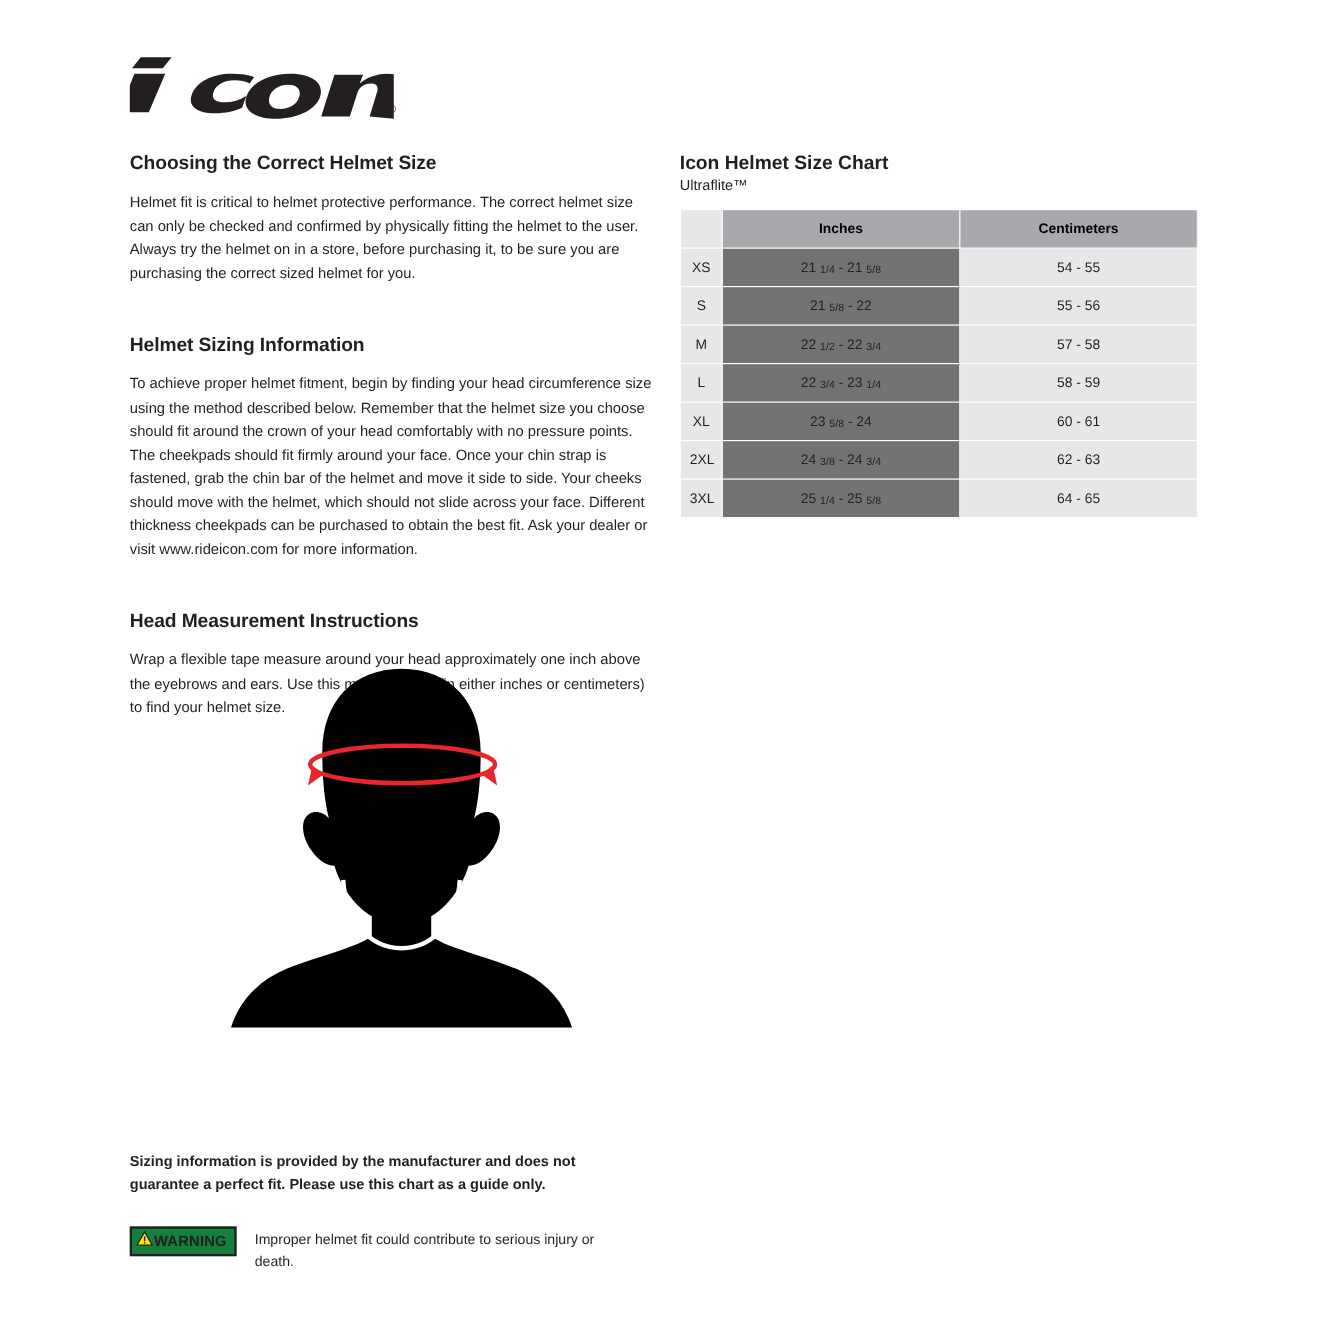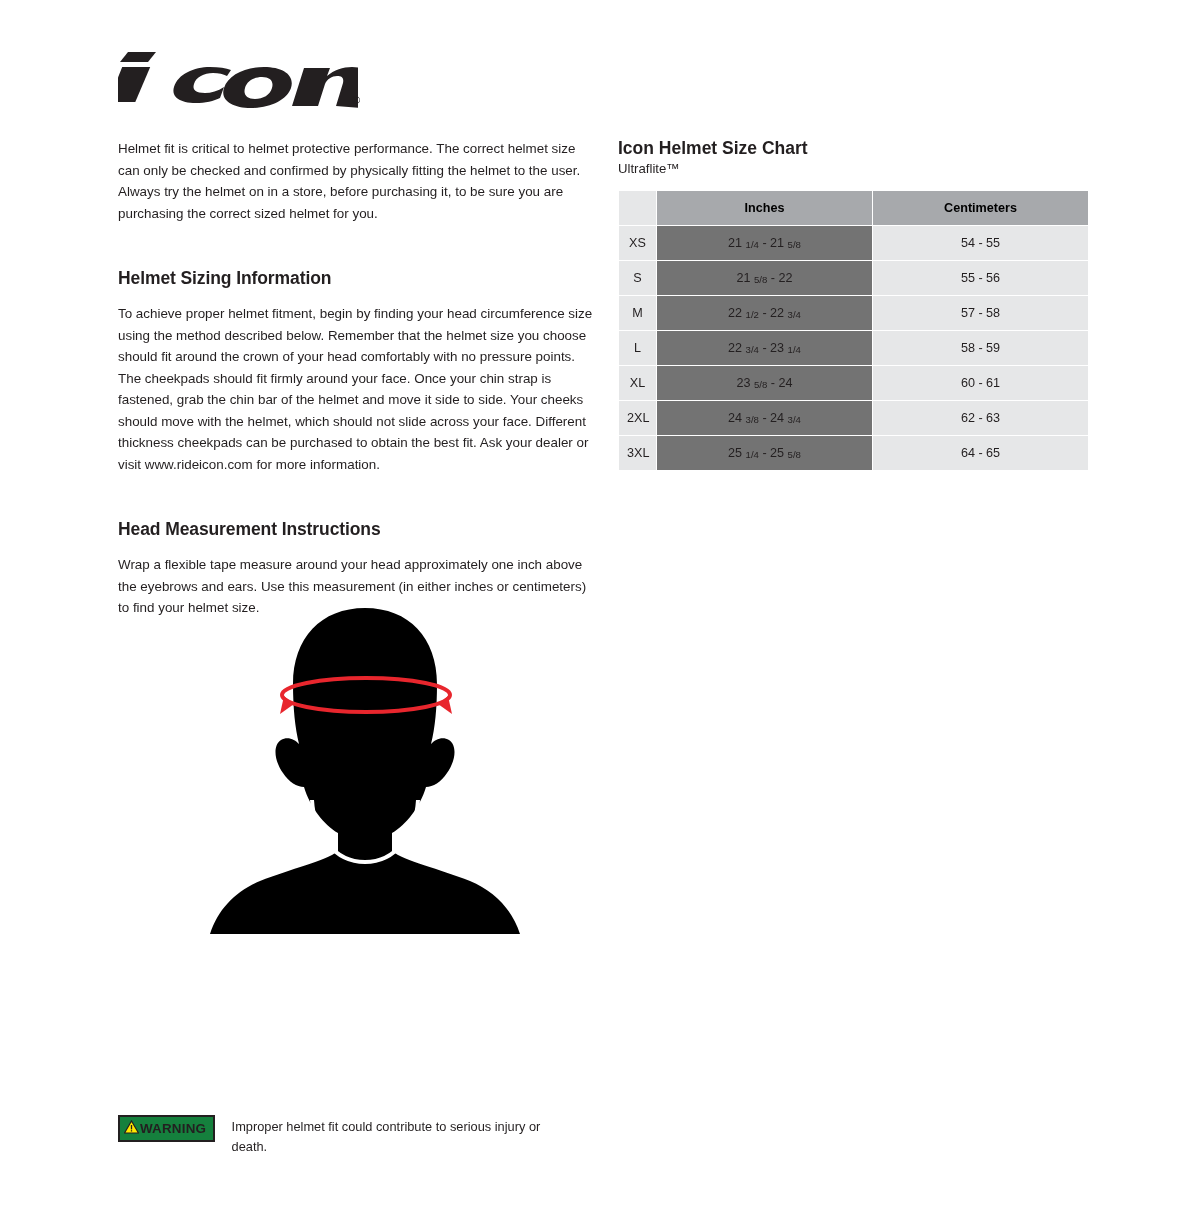--- a/index.html
+++ b/index.html
@@ -202,20 +202,21 @@
 
         <path d="M146 27 c-19 0 -36 8 -40 21 c-4 12 8 20 27 20 c19 0 36 -8 40 -20 c4 -13 -8 -21 -27 -21 z m-2 10 c8 0 12 4 10 11 c-2 7 -9 11 -17 11 c-8 0 -12 -4 -10 -11 c2 -7 9 -11 17 -11 z"></path>
 
         <path d="M186 28 L212 28 L209 36 c7 -6 16 -9 25 -9 c13 0 19 6 16 15 l-8 26 L218 66 L225 43 c1 -5 -1 -7 -6 -7 c-5 0 -10 3 -12 8 L200 66 L174 66 Z"></path>
       </g>
     </svg>
     <span class="logo-reg">®</span>
   </div>
 
   <div class="left-col">
+    <h2 class="section-title">Choosing the Correct Helmet Size</h2>
     <p class="body-text">Helmet fit is critical to helmet protective performance. The correct helmet size can only be checked and confirmed by physically fitting the helmet to the user. Always try the helmet on in a store, before purchasing it, to be sure you are purchasing the correct sized helmet for you.</p>
 
     <h2 class="section-title spaced">Helmet Sizing Information</h2>
     <p class="body-text">To achieve proper helmet fitment, begin by finding your head circumference size using the method described below. Remember that the helmet size you choose should fit around the crown of your head comfortably with no pressure points. The cheekpads should fit firmly around your face. Once your chin strap is fastened, grab the chin bar of the helmet and move it side to side. Your cheeks should move with the helmet, which should not slide across your face. Different thickness cheekpads can be purchased to obtain the best fit. Ask your dealer or visit www.rideicon.com for more information.</p>
 
     <h2 class="section-title spaced">Head Measurement Instructions</h2>
     <p class="body-text">Wrap a flexible tape measure around your head approximately one inch above the eyebrows and ears. Use this measurement (in either inches or centimeters) to find your helmet size.</p>
   </div>
 
   <div class="right-col">
@@ -302,20 +303,21 @@
       <path fill="none" stroke="#ffffff" stroke-width="4" d="M112 200 c2 34 22 62 53 62 c31 0 51 -28 53 -62"></path>
 
       <ellipse cx="166" cy="95" rx="84" ry="17" fill="none" stroke="#e8262d" stroke-width="4"></ellipse>
 
       <path fill="#e8262d" d="M84 96 l-4 18 l14 -10 z"></path>
 
       <path fill="#e8262d" d="M248 96 l4 18 l-14 -10 z"></path>
     </svg>
   </div>
 
+  <div class="footer-note">Sizing information is provided by the manufacturer and does not guarantee a perfect fit. Please use this chart as a guide only.</div>
 
   <div class="warning-row">
     <span class="warning-box">
       <span class="tri">
         <svg width="15" height="14" viewBox="0 0 15 14">
           <polygon points="7.5,1 14.5,13 0.5,13" fill="#ffe800" stroke="#231f20" stroke-width="1.2"></polygon>
           <rect x="6.85" y="5" width="1.3" height="4.4" fill="#231f20"></rect>
           <rect x="6.85" y="10.2" width="1.3" height="1.3" fill="#231f20"></rect>
         </svg>
       </span><span class="wtext">WARNING</span>

